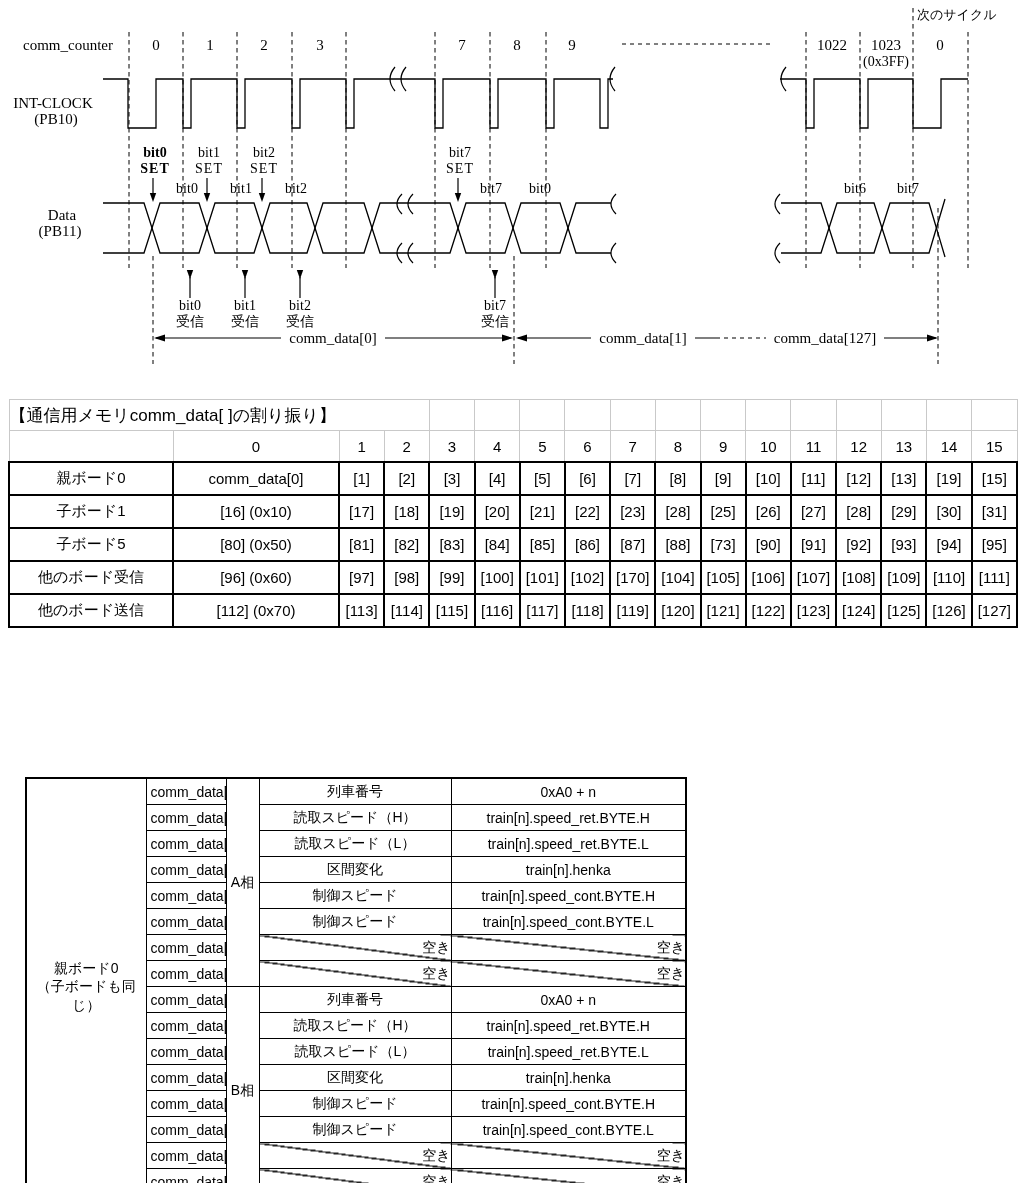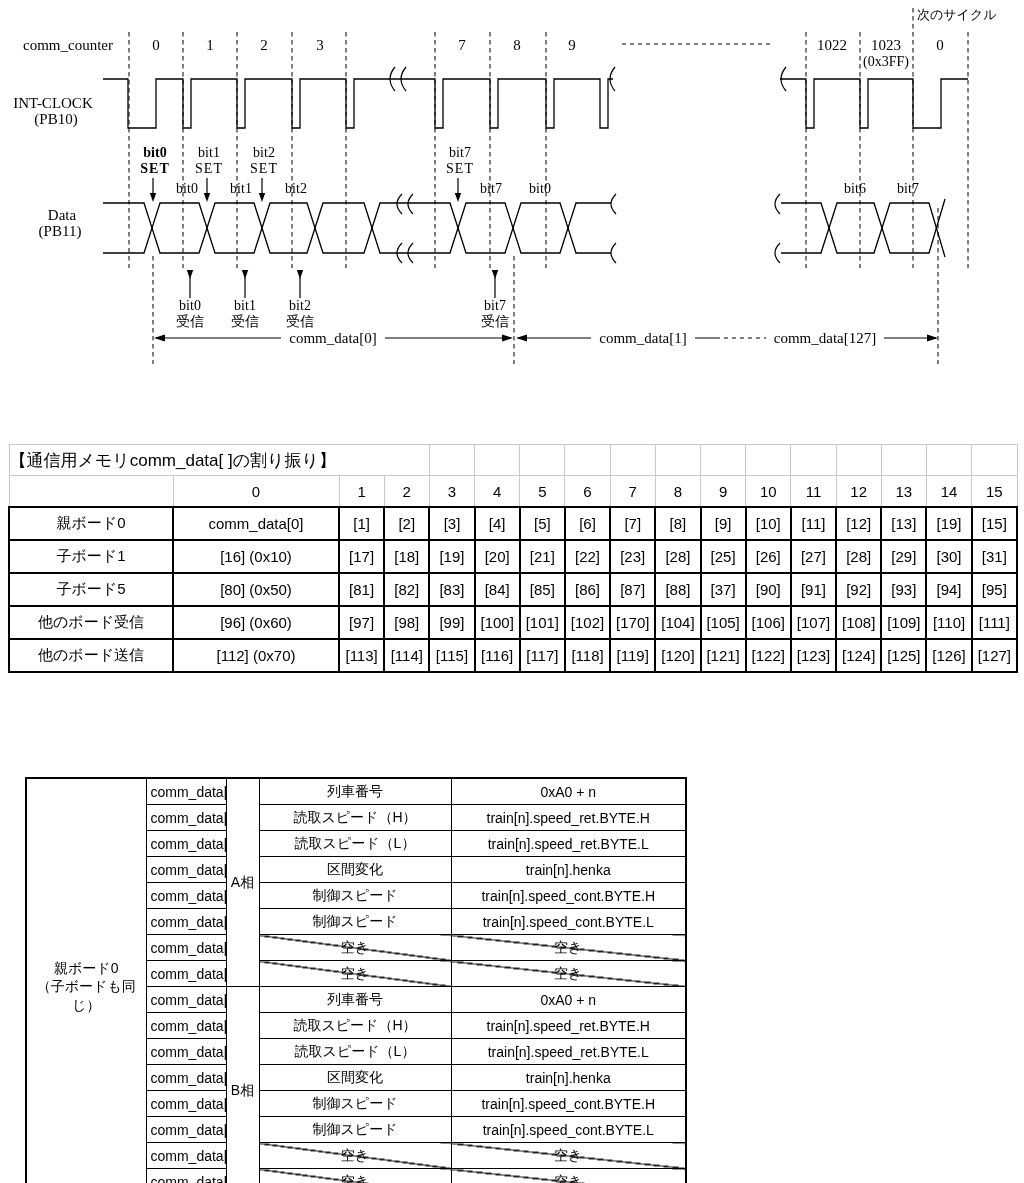--- a/index.html
+++ b/index.html
@@ -5,40 +5,40 @@
   html,body{margin:0;padding:0;background:#fff;}
   body{width:1024px;height:1183px;position:relative;overflow:hidden;
        font-family:"Liberation Sans","DejaVu Sans",sans-serif;color:#000;}
   svg text{fill:#000;}
   .ser{font-family:"Liberation Serif","DejaVu Serif",serif;font-size:15px;}
   .ser-sm{font-family:"Liberation Serif","DejaVu Serif",serif;font-size:14px;}
   .ser-xs{font-family:"Liberation Serif","DejaVu Serif",serif;font-size:13px;}
   .bold{font-weight:bold;}
   .set-sp{letter-spacing:1px;}
 
-  #alloc-wrap{position:absolute;left:8px;top:444px;}
+  #alloc-wrap{position:absolute;left:8px;top:399px;}
   table.alloc{border-collapse:collapse;table-layout:fixed;width:1010px;
               font-family:"Liberation Sans","DejaVu Sans",sans-serif;}
   .alloc .t-title td{border:1px solid #c9c9c9;height:30px;padding:0;}
   .alloc .title-cell{font-size:17px;text-align:left;padding-left:3px;white-space:nowrap;overflow:visible;}
   .alloc .t-head td{border:1px solid #c9c9c9;height:30px;text-align:center;font-size:15px;padding:0;}
   .alloc .drow th,.alloc .drow td{border:2px solid #000;height:31px;font-weight:normal;
         font-size:15px;padding:0;text-align:center;overflow:hidden;}
   .alloc .rlabel{text-align:left;padding-left:5px;}
   .alloc .cfirst{text-align:left;padding-left:5px;}
 
   #assign-wrap{position:absolute;left:25px;top:777px;}
   table.assign{border-collapse:collapse;table-layout:fixed;width:660px;border:2px solid #000;
                font-family:"Liberation Sans","DejaVu Sans",sans-serif;}
   .assign td{border:1px solid #000;height:25px;text-align:center;padding:0;font-size:14px;overflow:hidden;}
   .assign .slot{text-align:left;padding-left:4px;}
   .assign .board{white-space:pre-line;line-height:1.3;font-size:14px;}
   .assign .strike{background-image:linear-gradient(to top right,
         transparent calc(50% - 0.8px), #222 calc(50% - 0.8px),
-        #222 calc(50% + 0.8px), transparent calc(50% + 0.8px));}
+        #222 calc(50% + 0.8px), transparent calc(50% + 0.8px));text-align:right;}
 </style>
 </head>
 <body>
 
 <svg width="1024" height="380" viewBox="0 0 1024 380" style="position:absolute;left:0;top:0;">
 
   <g stroke="#000" stroke-width="1" stroke-dasharray="4.5 3.5">
     <line x1="129" y1="32" x2="129" y2="268"></line>
       <line x1="183" y1="32" x2="183" y2="268"></line>
     <line x1="237" y1="32" x2="237" y2="268"></line>
@@ -289,21 +289,21 @@
           <th class="rlabel">子ボード5</th>
           <td class="cfirst">[80] (0x50)</td>
           <td class="cnum">[81]</td>
           <td class="cnum">[82]</td>
           <td class="cnum">[83]</td>
           <td class="cnum">[84]</td>
           <td class="cnum">[85]</td>
           <td class="cnum">[86]</td>
           <td class="cnum">[87]</td>
           <td class="cnum">[88]</td>
-          <td class="cnum">[37]</td>
+          <td class="cnum">[73]</td>
           <td class="cnum">[90]</td>
           <td class="cnum">[91]</td>
           <td class="cnum">[92]</td>
           <td class="cnum">[93]</td>
           <td class="cnum">[94]</td>
           <td class="cnum">[95]</td>
         </tr>
         <tr class="drow">
           <th class="rlabel">他のボード受信</th>
           <td class="cfirst">[96] (0x60)</td>

